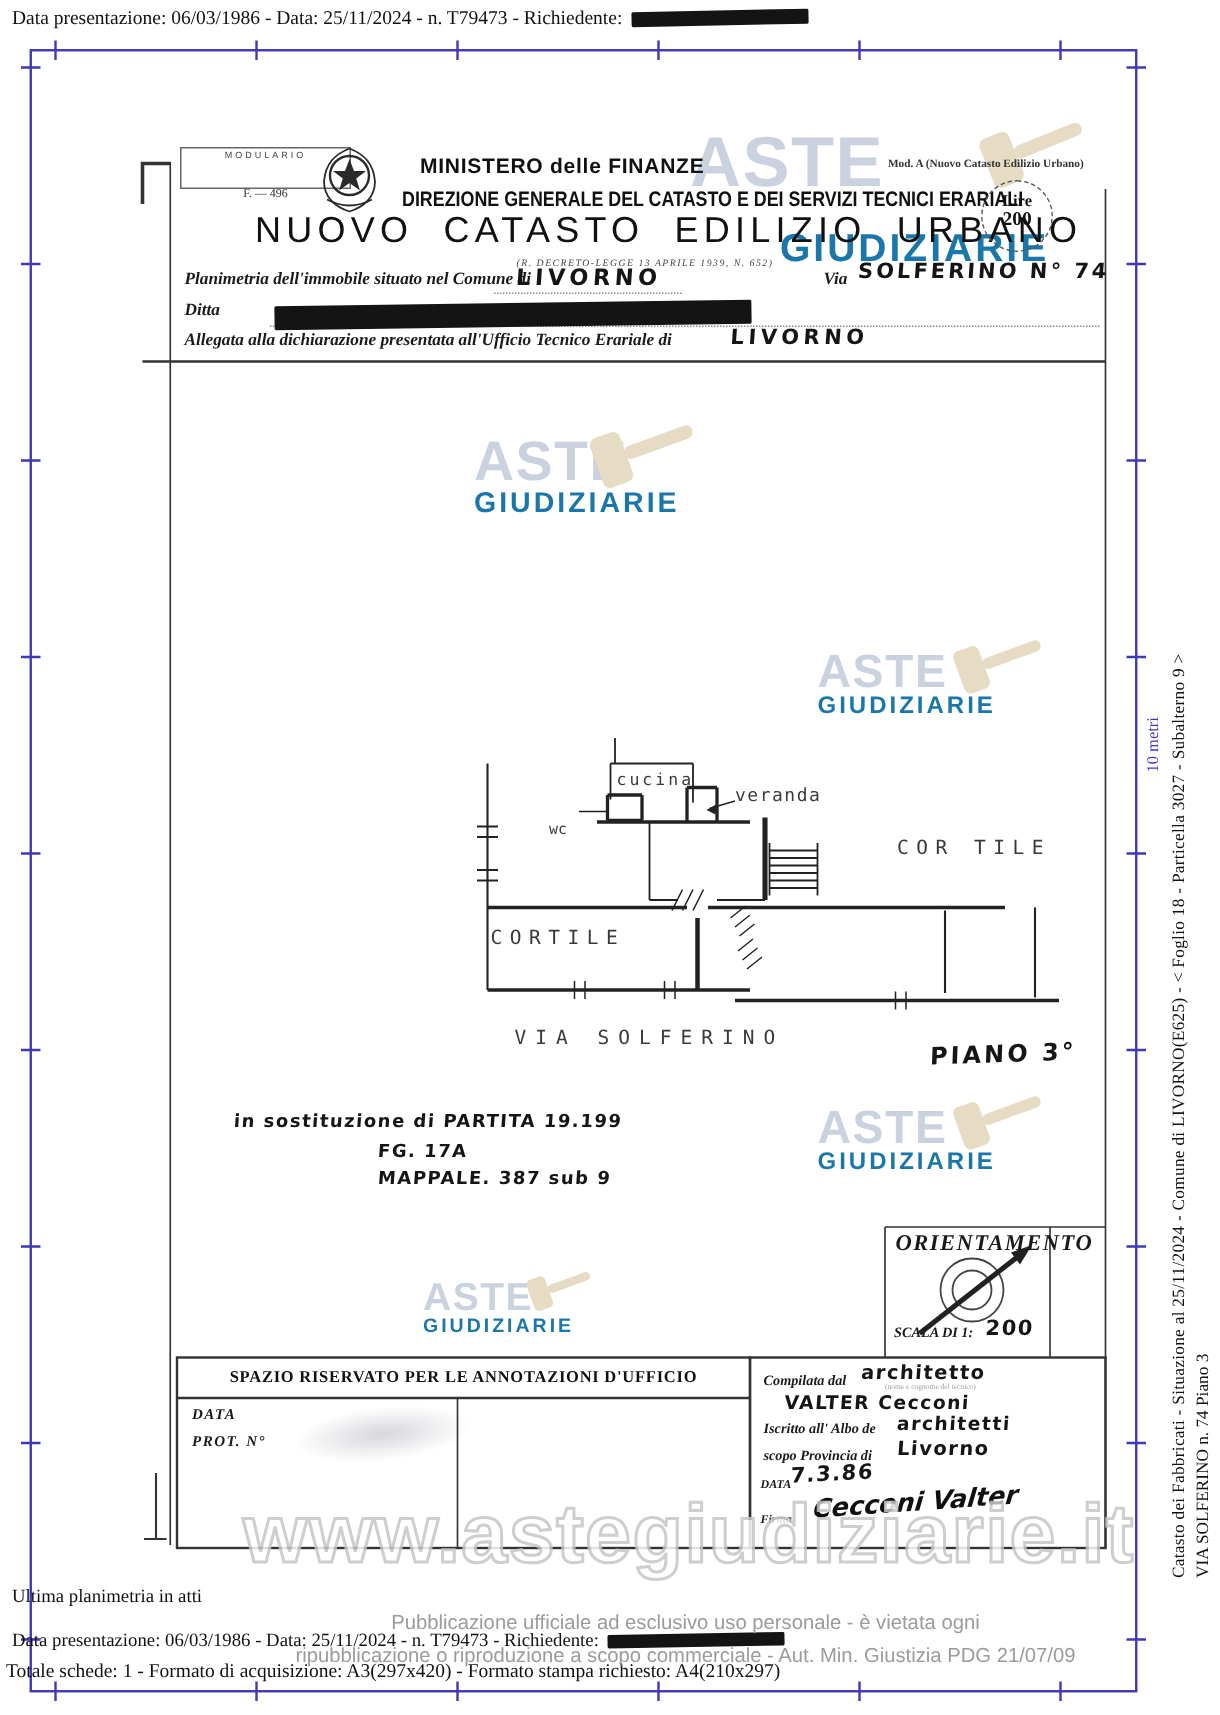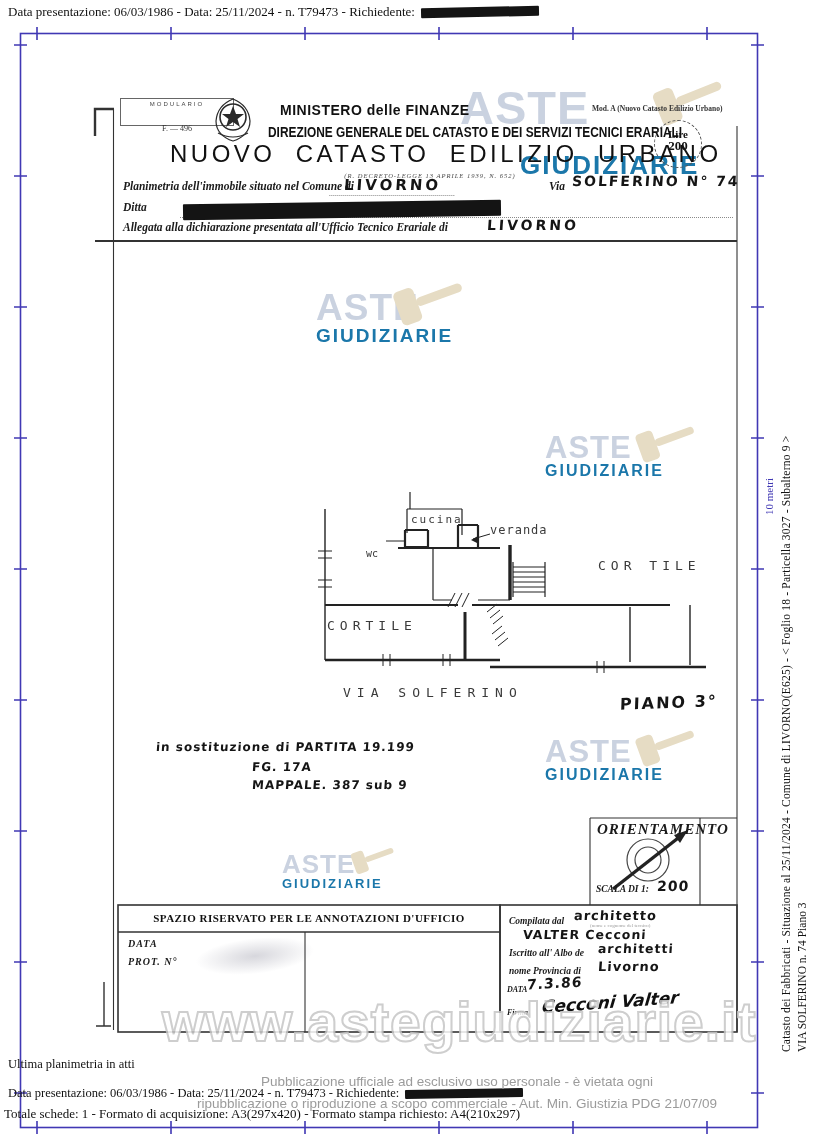--- a/index.html
+++ b/index.html
@@ -189,21 +189,21 @@
   <div class="abs formlbl" style="left:128px;top:938px;font-size:10px;letter-spacing:1px;">DATA</div>
   <div class="abs formlbl" style="left:128px;top:956px;font-size:10px;letter-spacing:1px;">PROT. N°</div>
   <div class="abs" style="left:195px;top:938px;width:120px;height:36px;transform:rotate(-6deg);background:radial-gradient(ellipse at center,rgba(110,110,130,.28),rgba(110,110,130,0) 70%);"></div>
 
   <div class="abs formlbl" style="left:509px;top:916px;font-size:9.5px;">Compilata dal</div>
   <div class="abs hand" style="left:574px;top:908px;font-size:13px;">architetto</div>
   <div class="abs ser" style="left:590px;top:923px;font-size:5px;color:#999;">(nome e cognome del tecnico)</div>
   <div class="abs hand" style="left:523px;top:927px;font-size:12.5px;">VALTER Cecconi</div>
   <div class="abs formlbl" style="left:509px;top:948px;font-size:9.5px;">Iscritto all' Albo de</div>
   <div class="abs hand" style="left:598px;top:941px;font-size:12.5px;">architetti</div>
-  <div class="abs formlbl" style="left:509px;top:966px;font-size:9.5px;">nome Provincia di</div>
+  <div class="abs formlbl" style="left:509px;top:966px;font-size:9.5px;">scopo Provincia di</div>
   <div class="abs hand" style="left:598px;top:959px;font-size:13px;">Livorno</div>
   <div class="abs formlbl" style="left:507px;top:985px;font-size:8px;">DATA</div>
   <div class="abs hand" style="left:527px;top:975px;font-size:14px;transform:rotate(-3deg) skewX(-6deg);">7.3.86</div>
   <div class="abs formlbl" style="left:507px;top:1008px;font-size:8px;">Firma</div>
   <div class="abs" style="left:542px;top:992px;font-family:'DejaVu Sans',sans-serif;font-style:italic;font-weight:600;font-size:17px;transform:rotate(-4deg) skewX(-10deg);color:#101010;">Cecconi Valter</div>
 
   <div class="vtext" style="left:763px;top:515px;color:#4038b4;font-size:11px;font-family:'Liberation Serif',serif;">10 metri</div>
 
   <div class="vtext ser" style="left:780px;top:1052px;font-size:11.5px;letter-spacing:.2px;">Catasto dei Fabbricati - Situazione al 25/11/2024 - Comune di LIVORNO(E625) - &lt;  Foglio 18 - Particella  3027 - Subalterno 9 &gt;</div>
   <div class="vtext ser" style="left:796px;top:1052px;font-size:11.5px;">VIA SOLFERINO n. 74 Piano 3</div>

